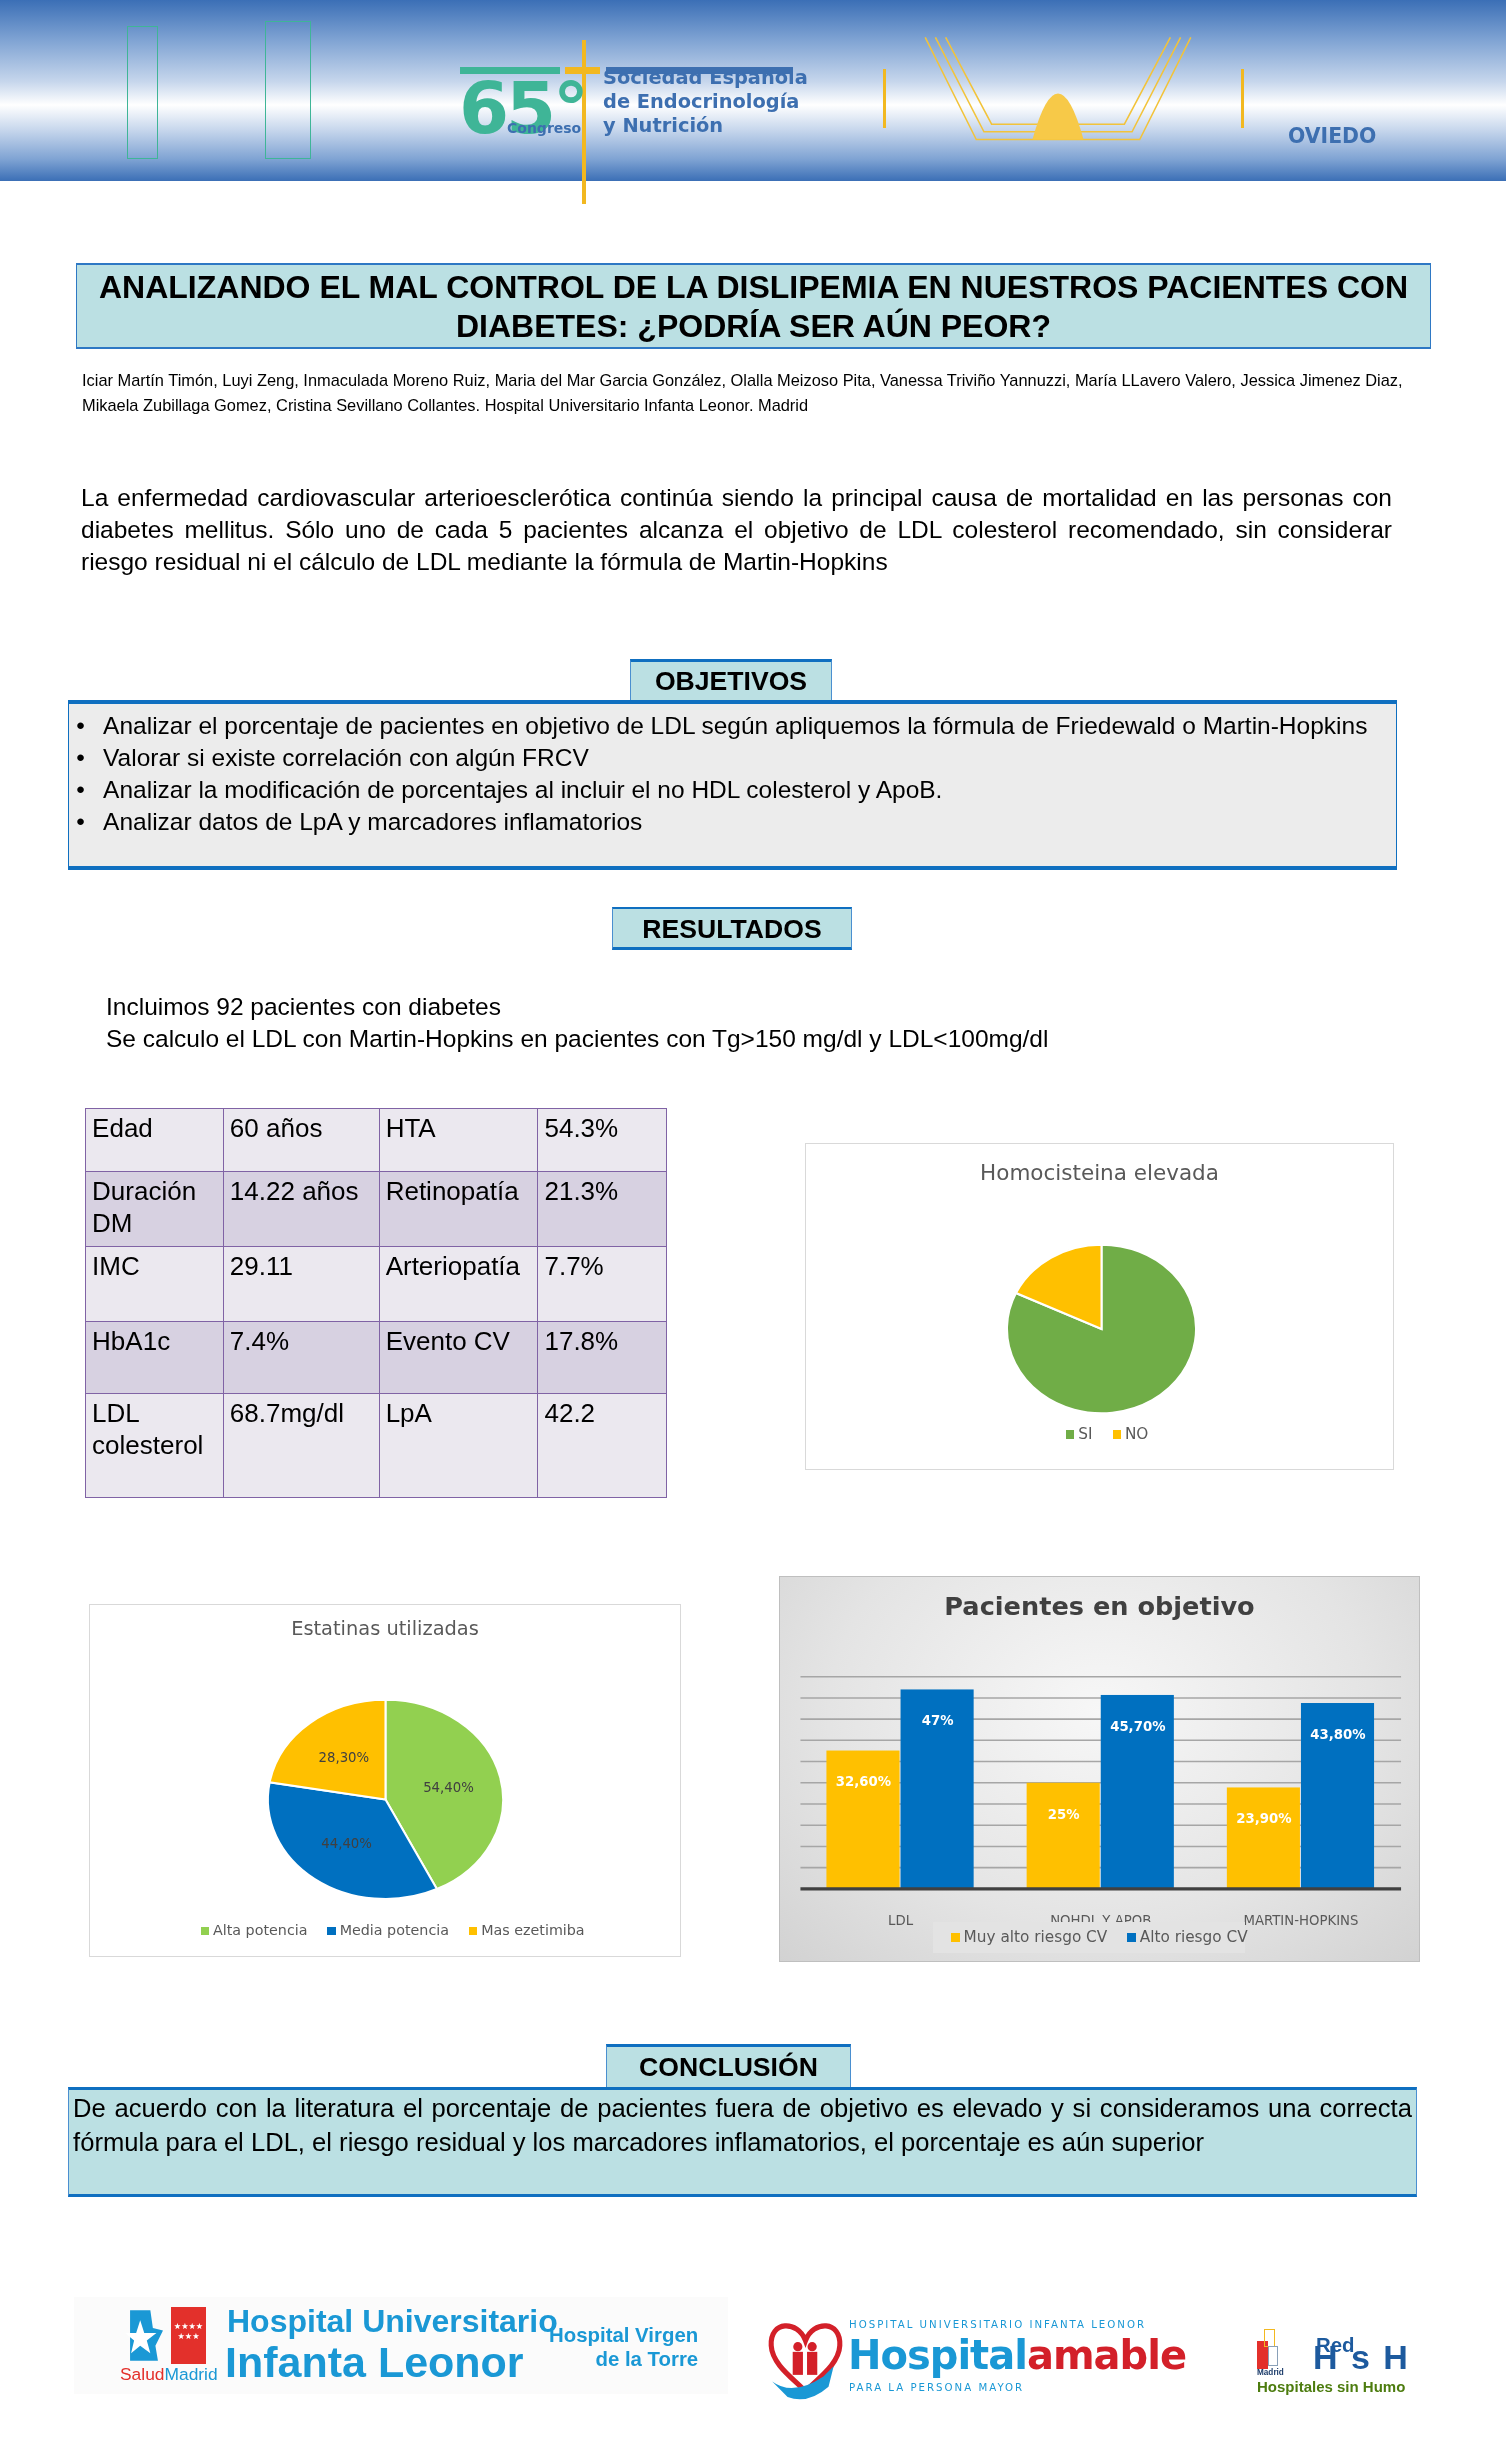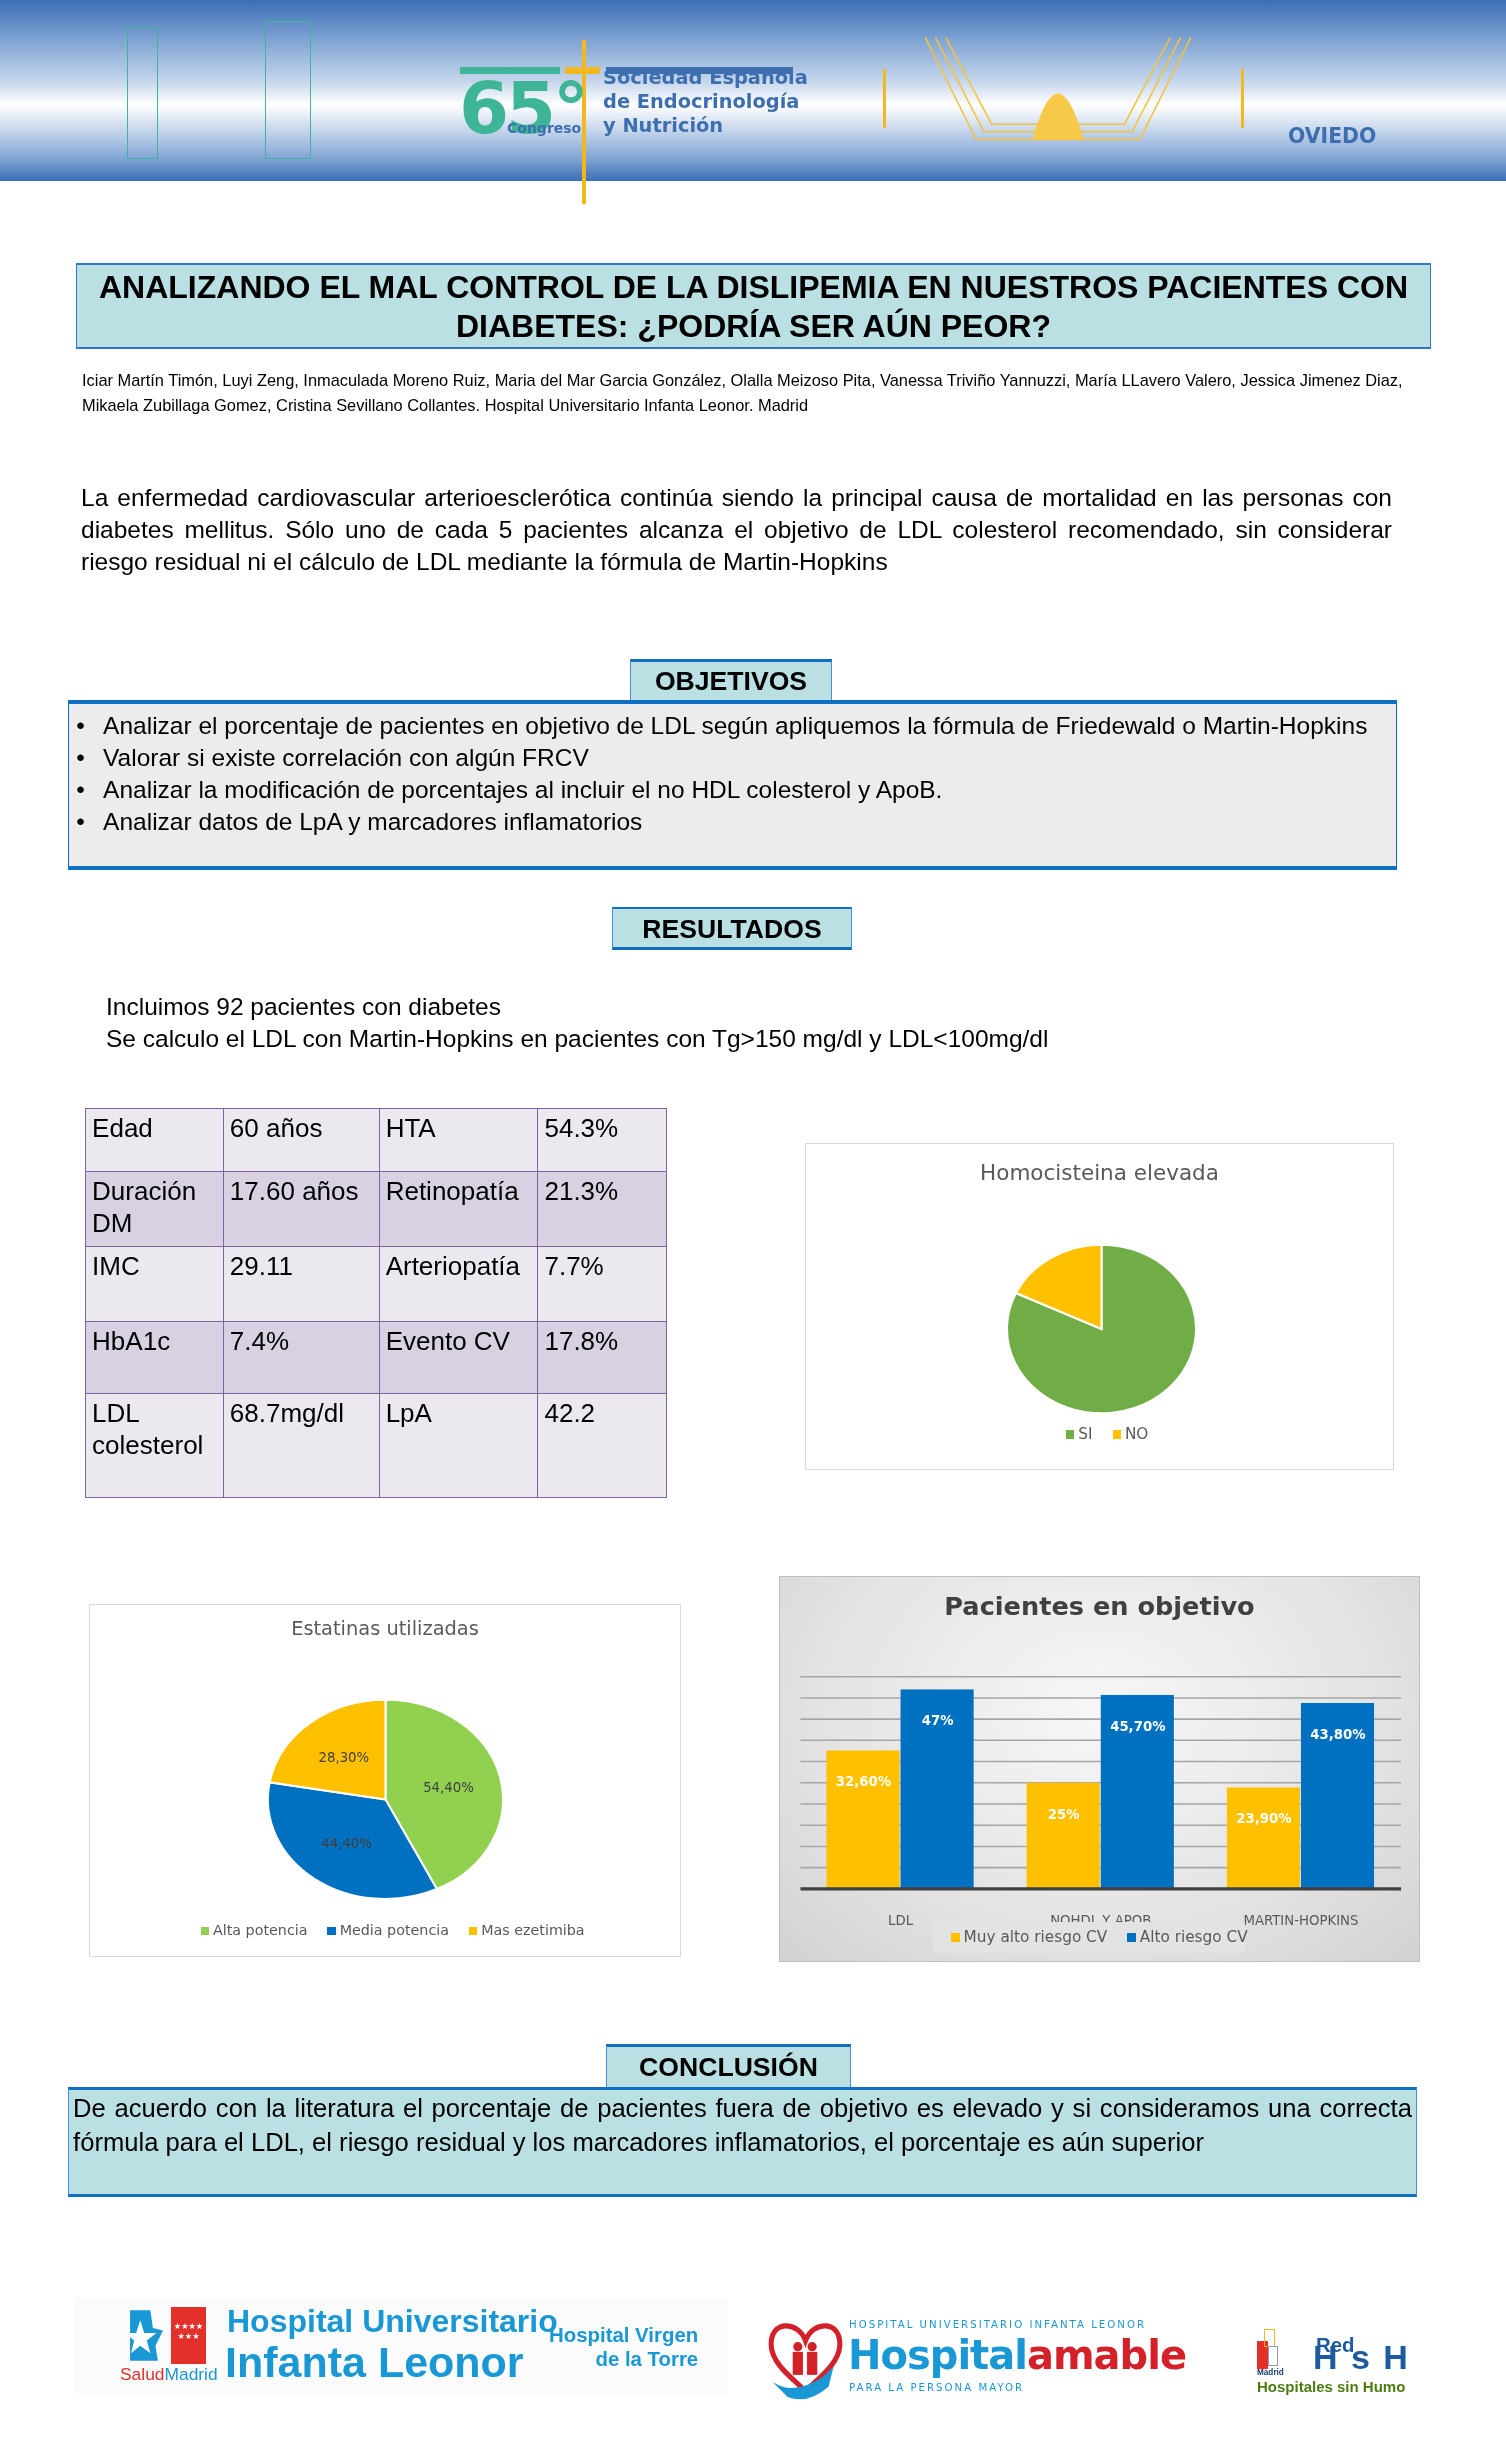--- a/index.html
+++ b/index.html
@@ -139,21 +139,21 @@
     </colgroup>
   <tbody>
       <tr style="height:63px">
     <td>Edad</td>
     <td>60 años</td>
     <td>HTA</td>
     <td>54.3%</td>
   </tr>
   <tr style="height:75px">
     <td>Duración DM</td>
-    <td>17.60 años</td>
+    <td>14.22 años</td>
     <td>Retinopatía</td>
     <td>21.3%</td>
   </tr>
   <tr style="height:75px">
     <td>IMC</td>
     <td>29.11</td>
     <td>Arteriopatía</td>
     <td>7.7%</td>
   </tr>
   <tr style="height:72px">

